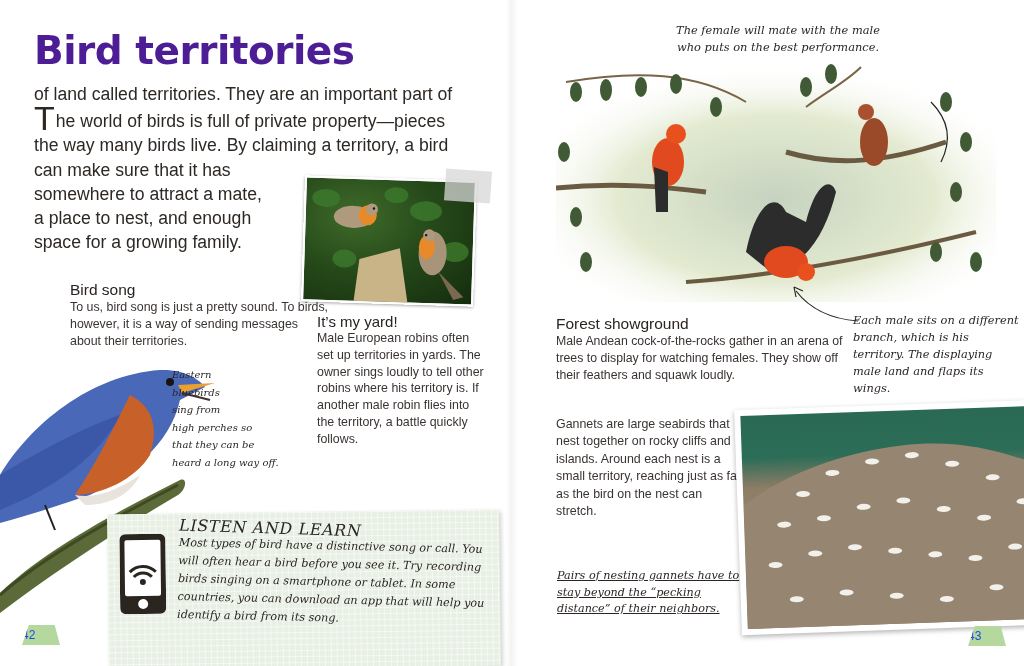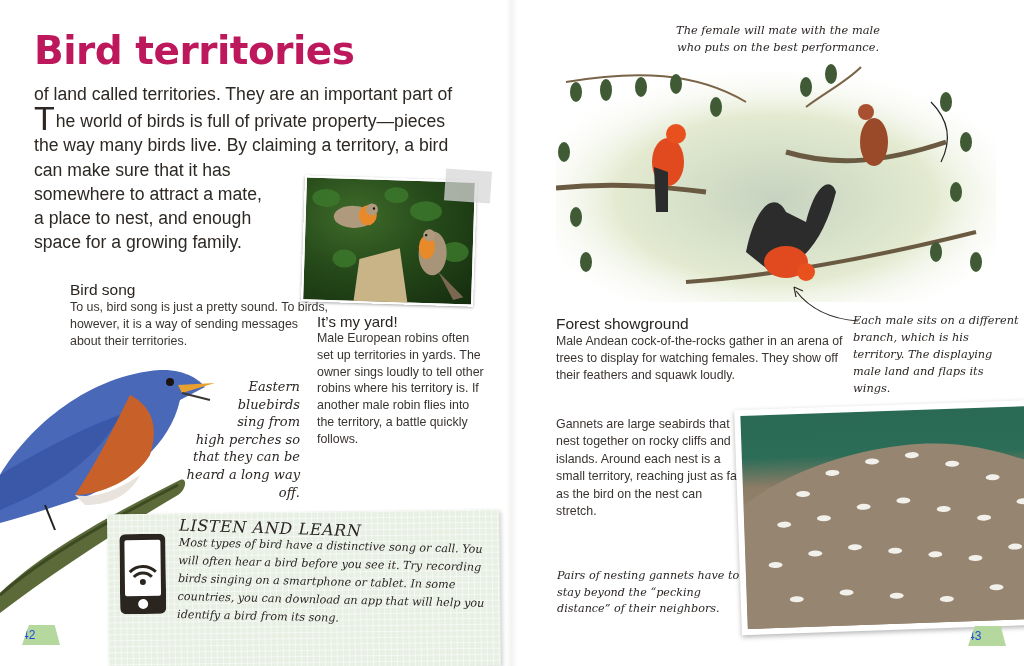--- a/index.html
+++ b/index.html
@@ -6,32 +6,32 @@
   html, body { width: 1024px; height: 666px; overflow: hidden; background: #ffffff; }
   body { position: relative; font-family: "Liberation Sans", sans-serif; color: #2b2622; }
 
   .page { position: absolute; top: 0; height: 666px; width: 512px; background: #fff; }
   .page-left { left: 0; }
   .page-right { left: 512px; }
   .gutter { position: absolute; left: 506px; top: 0; width: 12px; height: 666px;
     background: linear-gradient(to right, #fff, #f3f3f1 45%, #f6f6f4 55%, #fff); }
 
   .title { position: absolute; left: 34px; top: 28px; font-family: "DejaVu Sans", sans-serif;
-    font-weight: bold; font-size: 39px; letter-spacing: -0.5px; color: #be185d; }
+    font-weight: bold; font-size: 39px; letter-spacing: -0.5px; color: #4c1d95; }
 
   .intro { position: absolute; left: 34px; top: 82px; width: 470px; font-size: 17.6px; line-height: 24.2px; color: #2d2824; }
   .intro .dropcap { font-size: 34px; line-height: 24px; font-weight: normal; margin-right: 1px; vertical-align: -3px; }
 
   .h2 { font-size: 15.5px; color: #2a2420; }
   .body-text { font-size: 12.4px; line-height: 16.8px; color: #3a3431; }
   .hand { font-family: "DejaVu Serif", serif; font-style: italic; color: #2b2623; }
 
   .birdsong { position: absolute; left: 34px; top: 281px; width: 260px; margin-left: 36px; }
 
-  .bluebird-caption { position: absolute; left: 172px; top: 378px; width: 128px; font-size: 13px; line-height: 17.6px; text-align: right; }
+  .bluebird-caption { position: absolute; left: 172px; top: 366px; width: 128px; font-size: 10px; line-height: 17.6px; }
 
   .bluebird { position: absolute; left: 0; top: 355px; width: 220px; height: 260px; }
 
   .robin-photo { position: absolute; left: 303px; top: 178px; width: 172px; height: 126px; transform: rotate(1.8deg);
     background: radial-gradient(ellipse at 30% 30%, #3f6b2a 0%, #264a1a 45%, #142c0e 100%);
     box-shadow: 0 1px 3px rgba(0,0,0,0.35); border: 2px solid #fff; overflow: hidden; }
   .tape { position: absolute; left: 445px; top: 170px; width: 46px; height: 32px; background: rgba(215,215,215,0.75); transform: rotate(4deg); }
 
   .yard { position: absolute; left: 317px; top: 313px; width: 170px; }
   .yard .h2 { font-size: 15px; }
@@ -52,21 +52,21 @@
   
   .female-caption { position: absolute; left: 668px; top: 22px; width: 220px; font-size: 11.4px; line-height: 17px; text-align: center; }
   .forest-illus { position: absolute; left: 556px; top: 62px; width: 440px; height: 250px; }
 
   .forest { position: absolute; left: 556px; top: 315px; width: 300px; }
   .forest .body-text { font-size: 12.3px; }
   .male-caption { position: absolute; left: 853px; top: 312px; width: 170px; font-size: 11.4px; line-height: 17px; }
 
   .distance { position: absolute; left: 556px; top: 416px; width: 185px; }
   .distance .body-text { font-size: 12.4px; line-height: 17.4px; }
-  .gannet-caption { position: absolute; left: 557px; top: 568px; width: 185px; font-size: 11.2px; line-height: 16.6px; }
+  .gannet-caption { position: absolute; left: 557px; top: 568px; width: 185px; font-size: 11.2px; line-height: 16.6px; text-decoration: underline; }
 
   .gannet-photo { position: absolute; left: 738px; top: 405px; width: 300px; height: 225px; transform: rotate(-2deg);
     background: #fff; padding: 6px 0 6px 6px; box-shadow: 0 2px 5px rgba(0,0,0,0.3); }
   .gannet-inner { width: 100%; height: 100%; background: linear-gradient(to bottom, #2a6a55 0%, #2c6d58 20%, #8d7c66 34%, #9a8a74 60%, #7e705d 100%); position: relative; overflow: hidden; }
 </style>
 </head>
 <body>
 
 <div class="page page-left"></div>
 <div class="page page-right"></div>

